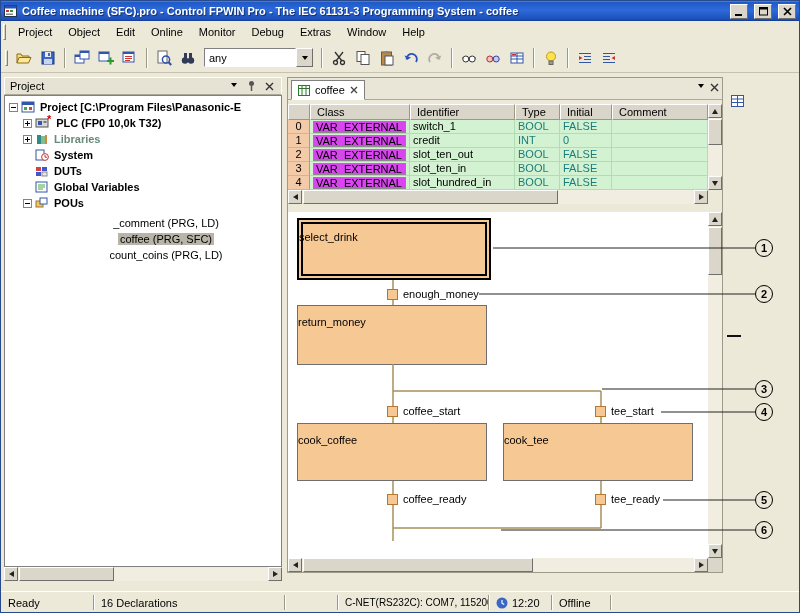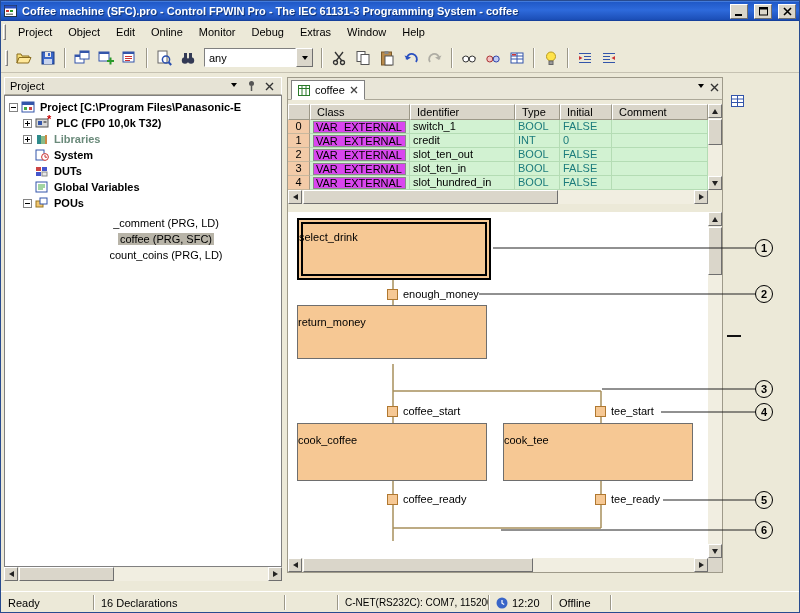--- a/index.html
+++ b/index.html
@@ -552,21 +552,21 @@
       <rect x="0.5" y="0.5" width="12" height="11" fill="#fff" stroke="#3355AA"></rect>
       <path d="M0.5 4h12M0.5 7.5h12M6.5 0.5v11" stroke="#3355AA"></path>
     </svg>
 
   <div class="step initial" style="left:296px;top:217px;width:194px;height:62px;">
     <span>select_drink</span>
   </div>
   <div class="trans" style="left:386px;top:288px;"></div>
   <span class="tlab" style="left:402px;top:287px;">enough_money</span>
 
-  <div class="step" style="left:296px;top:304px;width:190px;height:54px;">
+  <div class="step" style="left:296px;top:304px;width:190px;height:60px;">
     <span>return_money</span>
   </div>
 
   <div class="trans" style="left:386px;top:405px;"></div>
   <span class="tlab" style="left:402px;top:404px;">coffee_start</span>
   <div class="trans" style="left:594px;top:405px;"></div>
   <span class="tlab" style="left:610px;top:404px;">tee_start</span>
 
   <div class="step" style="left:296px;top:422px;width:190px;height:58px;">
     <span>cook_coffee</span>

